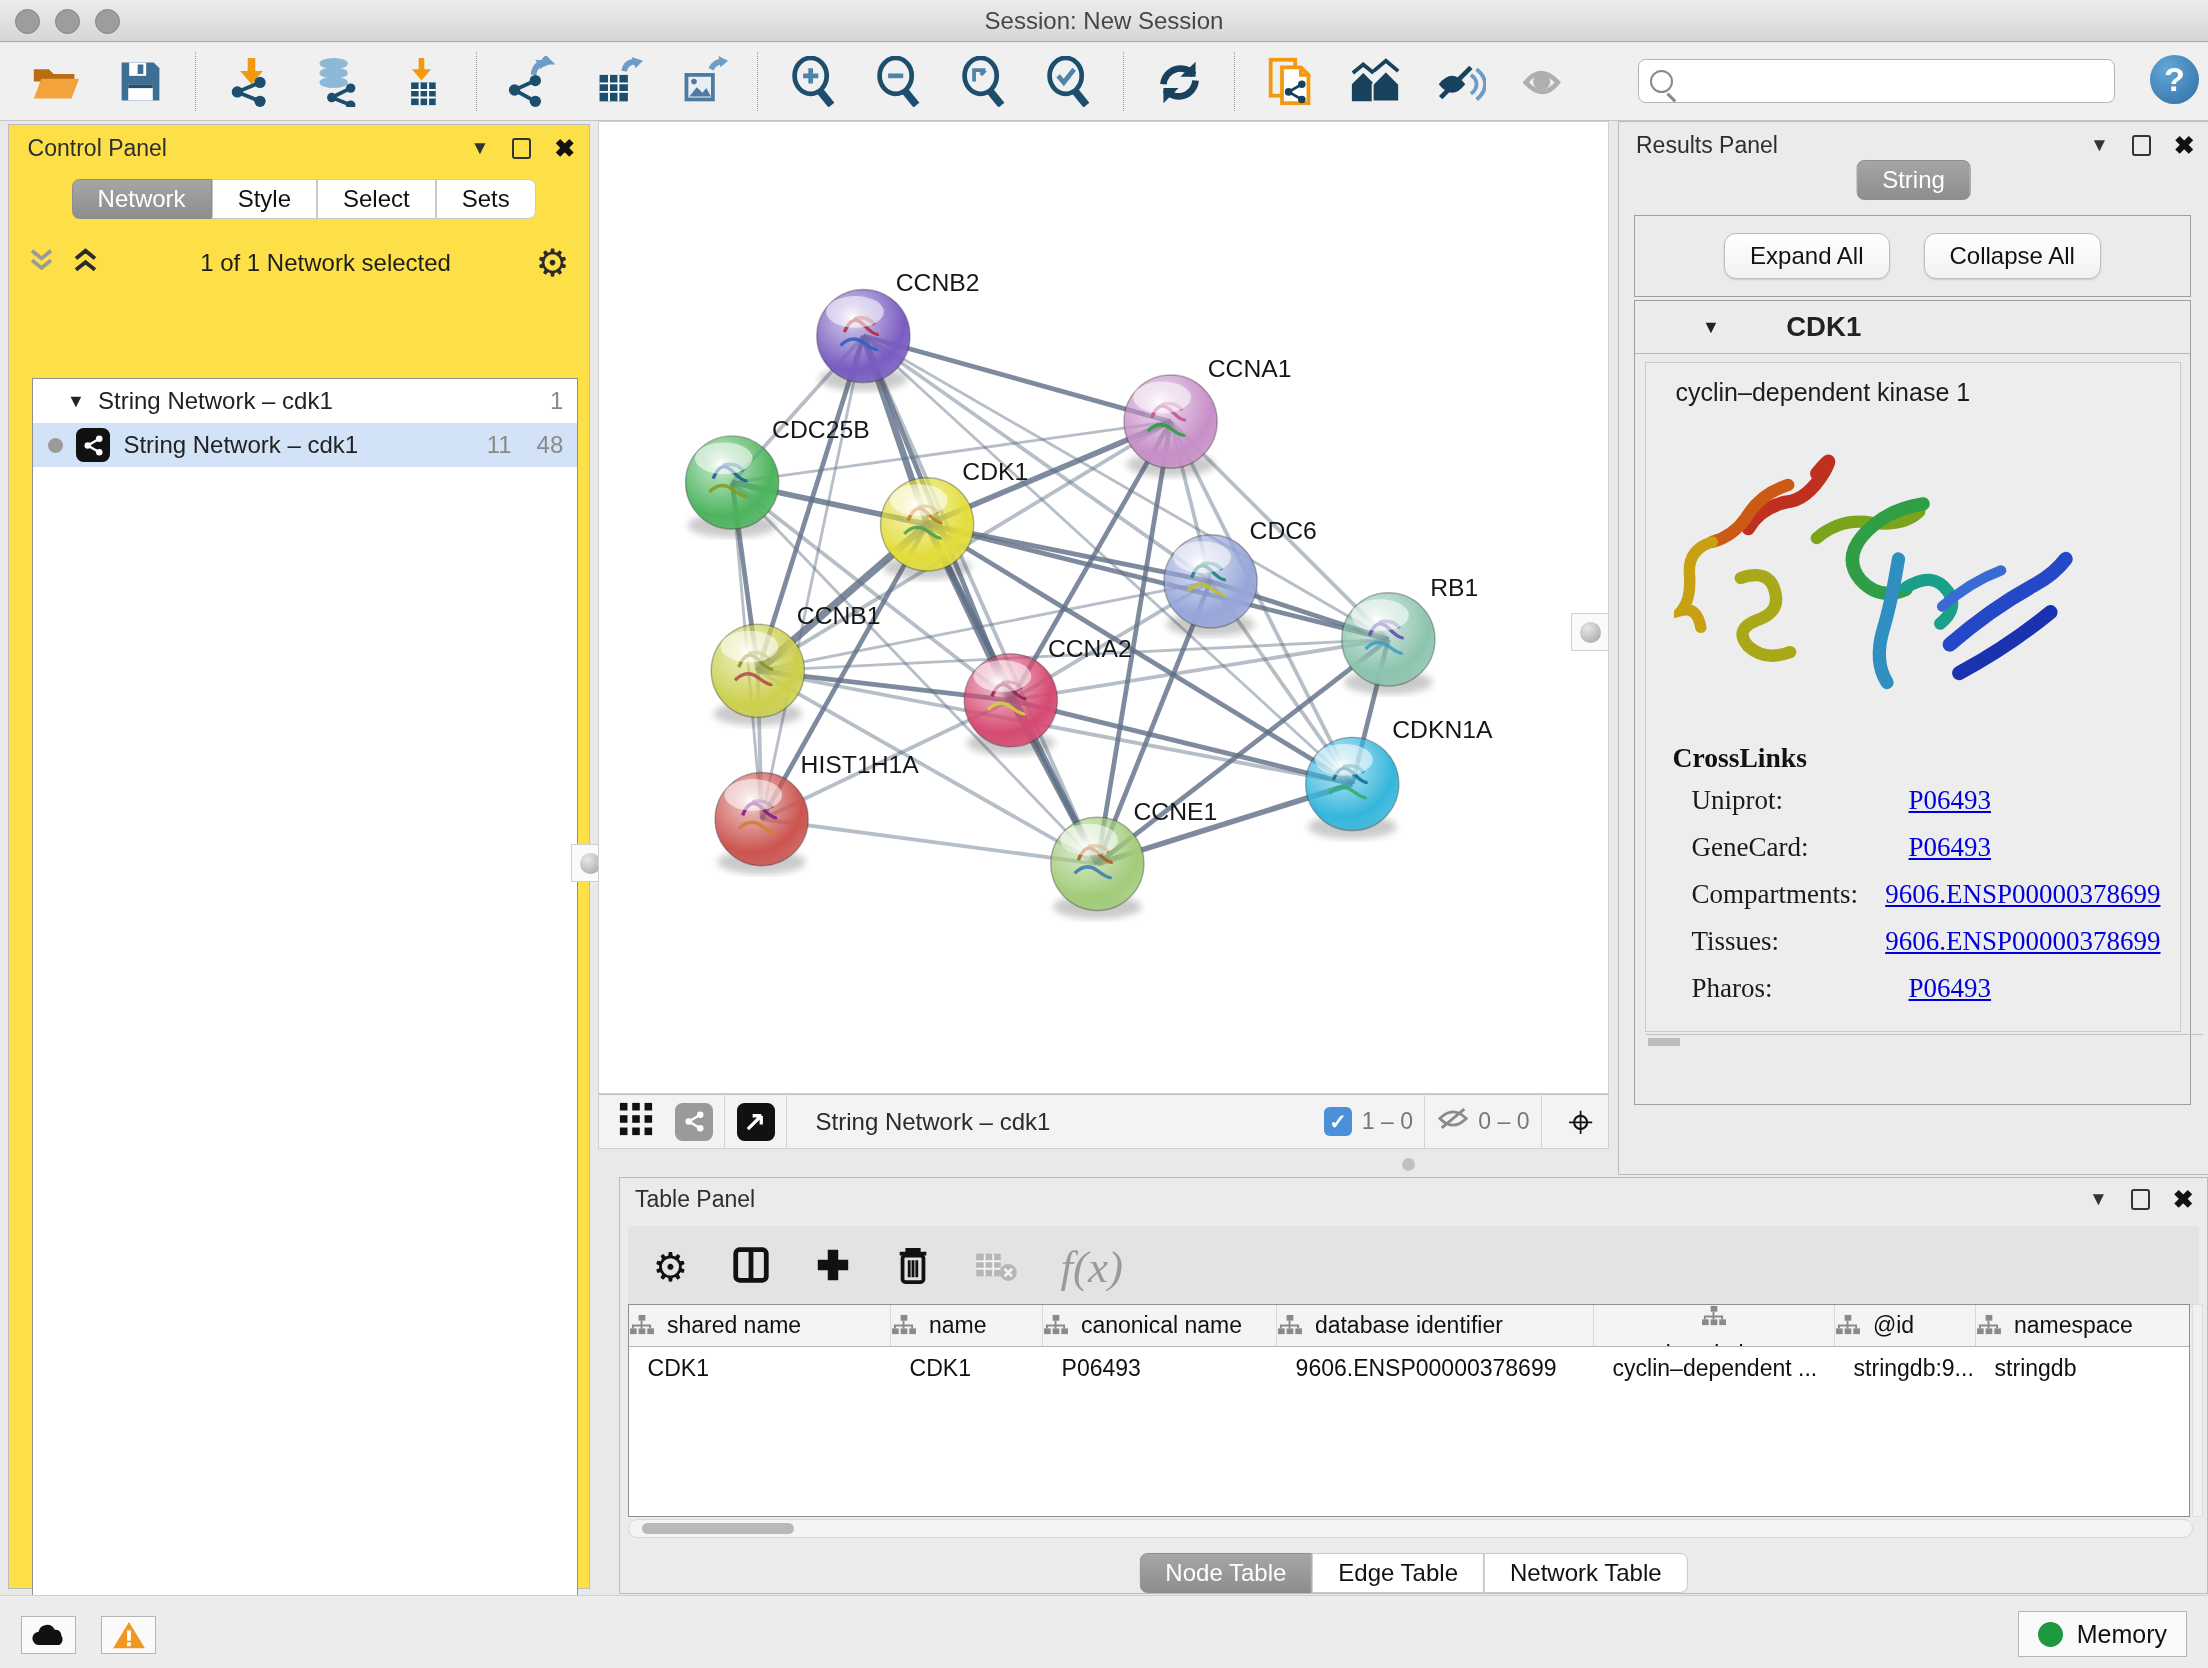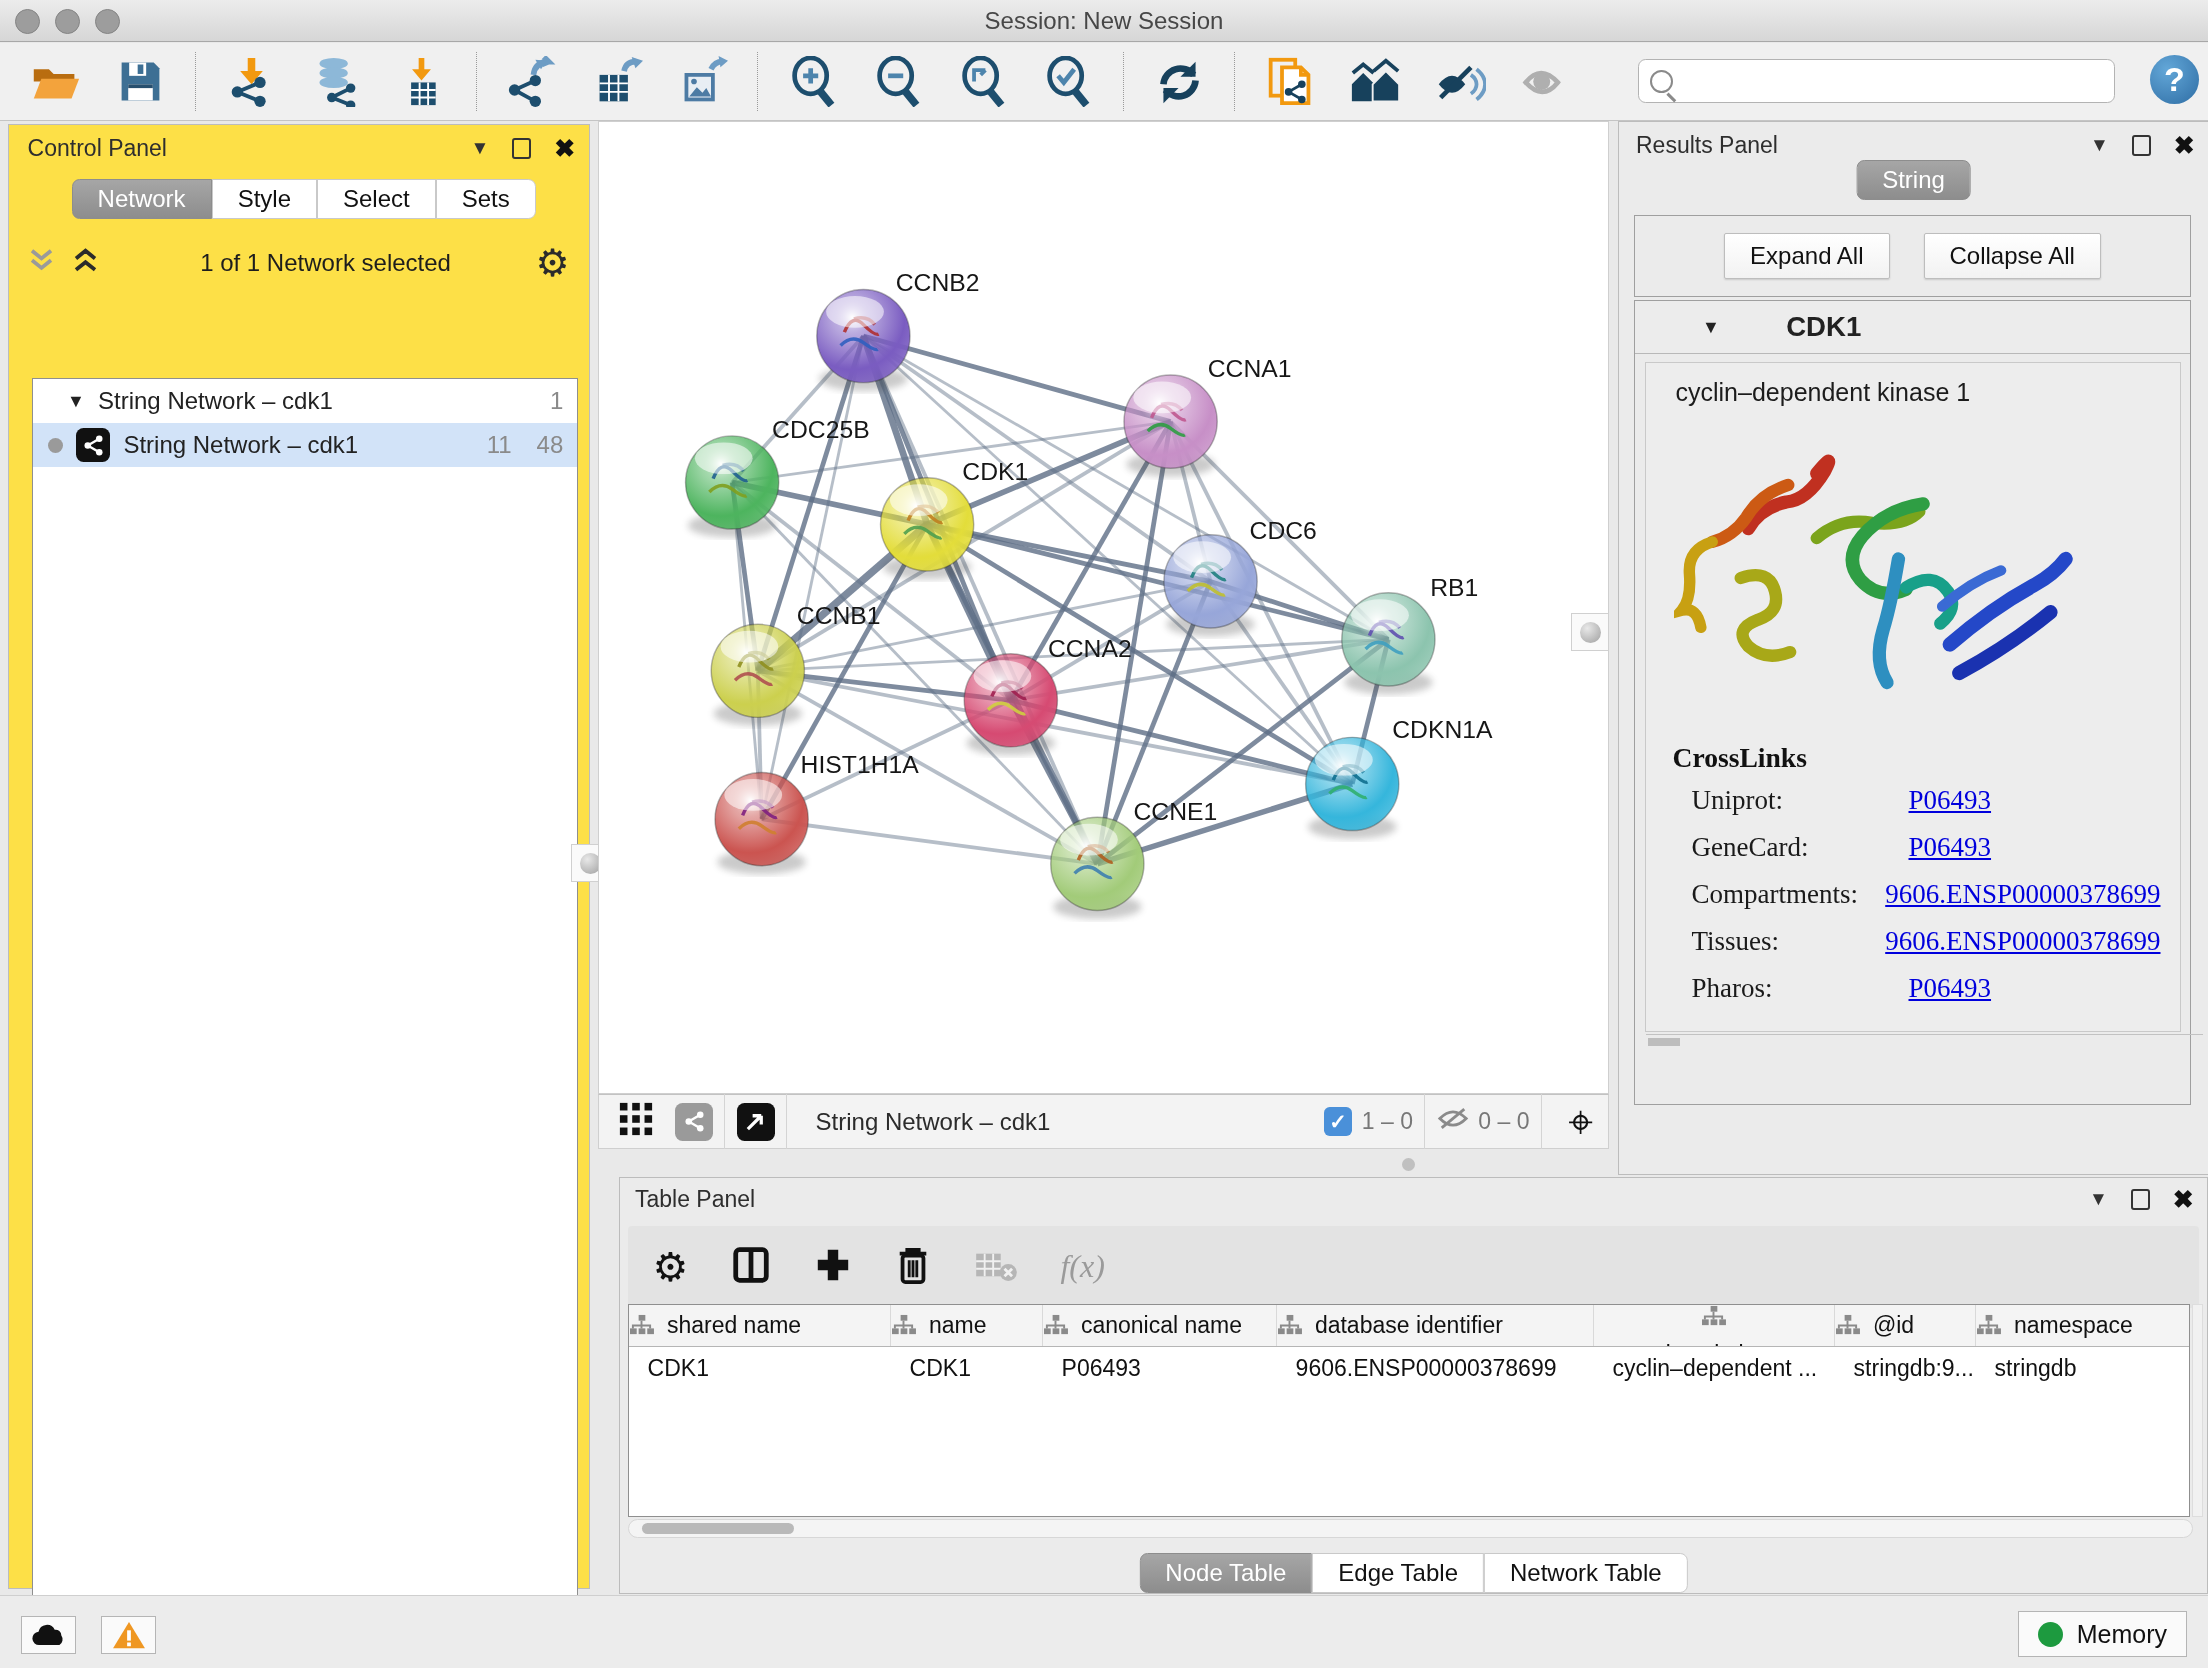--- a/index.html
+++ b/index.html
@@ -75,21 +75,21 @@
   .split-dot { position:absolute; width:38px; height:38px; background:#fafafa; border:1px solid #d0d0d0; display:flex; align-items:center; justify-content:center; }
   .split-dot i { width:21px; height:21px; border-radius:50%; background:radial-gradient(circle at 35% 30%, #e8e8e8, #9f9f9f); }
   .mini-dot { position:absolute; width:13.3px; height:13.3px; border-radius:50%; background:#c0c0c0; }
 
   
   .results-panel { position:absolute; left:1618px; top:121px; width:591px; height:1054px; background:#ebebeb; border:1px solid #bcbcbc; }
   .rp-head { display:flex; justify-content:space-between; align-items:center; padding:9.5px 13.3px 3.8px 17px; }
   .rp-tab { position:absolute; left:50%; transform:translateX(-50%); top:38px; border-radius:7.6px; }
   .rp-box { position:absolute; left:15px; width:557px; background:#ebebeb; border:1px solid #9f9f9f; }
   .rp-buttons { top:93px; height:82px; display:flex; align-items:center; justify-content:center; gap:34px; }
-  .rp-btn { background:linear-gradient(#ffffff,#f2f2f2); border:1px solid #bdbdbd; border-radius:2px; font-size:24px;
+  .rp-btn { background:linear-gradient(#ffffff,#f2f2f2); border:1px solid #bdbdbd; border-radius:12px; font-size:24px;
     padding:7.6px 25px; color:#111; box-shadow:0 1px 1.9px rgba(0,0,0,.15); }
   .rp-main { top:178px; height:805px; }
   .cdk-head { display:flex; align-items:center; height:53px; border-bottom:1px solid #b8b8b8; background:#ececec; }
   .cdk-head .tri { margin-left:67px; }
   .cdk-head .name { font-size:27.6px; font-weight:bold; margin-left:53px; }
   .cdk-body { position:absolute; left:9.5px; right:9.5px; top:61px; bottom:72px; background:#ededed; border:1px solid #c9c9c9; overflow:hidden; }
   .cdk-desc { font-size:25px; color:#1c1c1c; margin:15px 0 0 30px; }
   .protein { position:absolute; left:28.5px; top:82px; }
   .xl-title { position:absolute; left:27px; top:379px; font-family:"Liberation Serif",serif; font-size:27.6px; font-weight:bold; color:#111; }
   .xl-rows { position:absolute; left:46px; top:422px; right:19px; font-family:"Liberation Serif",serif; font-size:27px; }
@@ -97,21 +97,21 @@
   .xl-row .k { width:217px; color:#1a1a1a; }
   .xl-row .v { color:#0000dd; text-decoration:underline; }
   .rp-hscroll { position:absolute; left:11.4px; bottom:57px; width:557px; height:13.3px; border-top:1px solid #c2c2c2; }
   .rp-hscroll i { position:absolute; left:1.9px; top:2.9px; width:32px; height:8.6px; background:#bdbdbd; }
 
   
   .table-panel { position:absolute; left:619px; top:1177px; width:1589px; height:417px; background:#ebebeb; border:1px solid #bcbcbc; }
   .tp-head { display:flex; justify-content:space-between; align-items:center; padding:7.6px 13.3px 1.9px 15px; }
   .tp-toolbar { margin:11.4px 7.6px 0 7.6px; height:82px; background:#e3e3e3; border-radius:3.8px; display:flex; align-items:center; gap:42px; padding:0 25px; }
   .tp-toolbar .ic { font-size:40px; color:#111; line-height:1; }
-  .fx { font-family:"Liberation Serif",serif; font-style:italic; font-size:32px; color:#9a9a9a; }
+  .fx { font-family:"Liberation Serif",serif; font-style:italic; font-size:45px; color:#9a9a9a; }
   .node-table { position:absolute; left:7.6px; right:17px; top:126px; bottom:76px; background:#fff; border:1px solid #8f8f8f; overflow:hidden; }
   .nt-headrow { display:flex; background:#f4f4f4; border-bottom:1.9px solid #b5b5b5; height:42px; }
   .nt-hcell { display:flex; align-items:center; gap:13.3px; font-size:23px; color:#111; border-right:1px solid #d9d9d9; overflow:hidden; white-space:nowrap; flex:none; }
   .nt-row { display:flex; height:42px; }
   .nt-cell { display:flex; align-items:center; padding-left:19px; font-size:23px; color:#111; overflow:hidden; white-space:nowrap; flex:none; }
   .nt-hscroll { position:absolute; left:7.6px; bottom:55px; width:1565px; height:19px; background:#f4f4f4; border:1px solid #d7d7d7; border-radius:9.5px; }
   .nt-hscroll i { position:absolute; left:13.3px; top:2.9px; width:152px; height:11.4px; border-radius:5.7px; background:#b9b9b9; }
   .nt-vscroll { position:absolute; right:3.8px; top:126px; bottom:76px; width:11.4px; background:#f1f1f1; border:1px solid #ddd; }
   .tp-tabs { position:absolute; left:50%; transform:translateX(-50%); bottom:0px; display:flex; }
   .tp-tabs .tabbtn:first-child { border-radius:7.6px 0 0 7.6px; }

